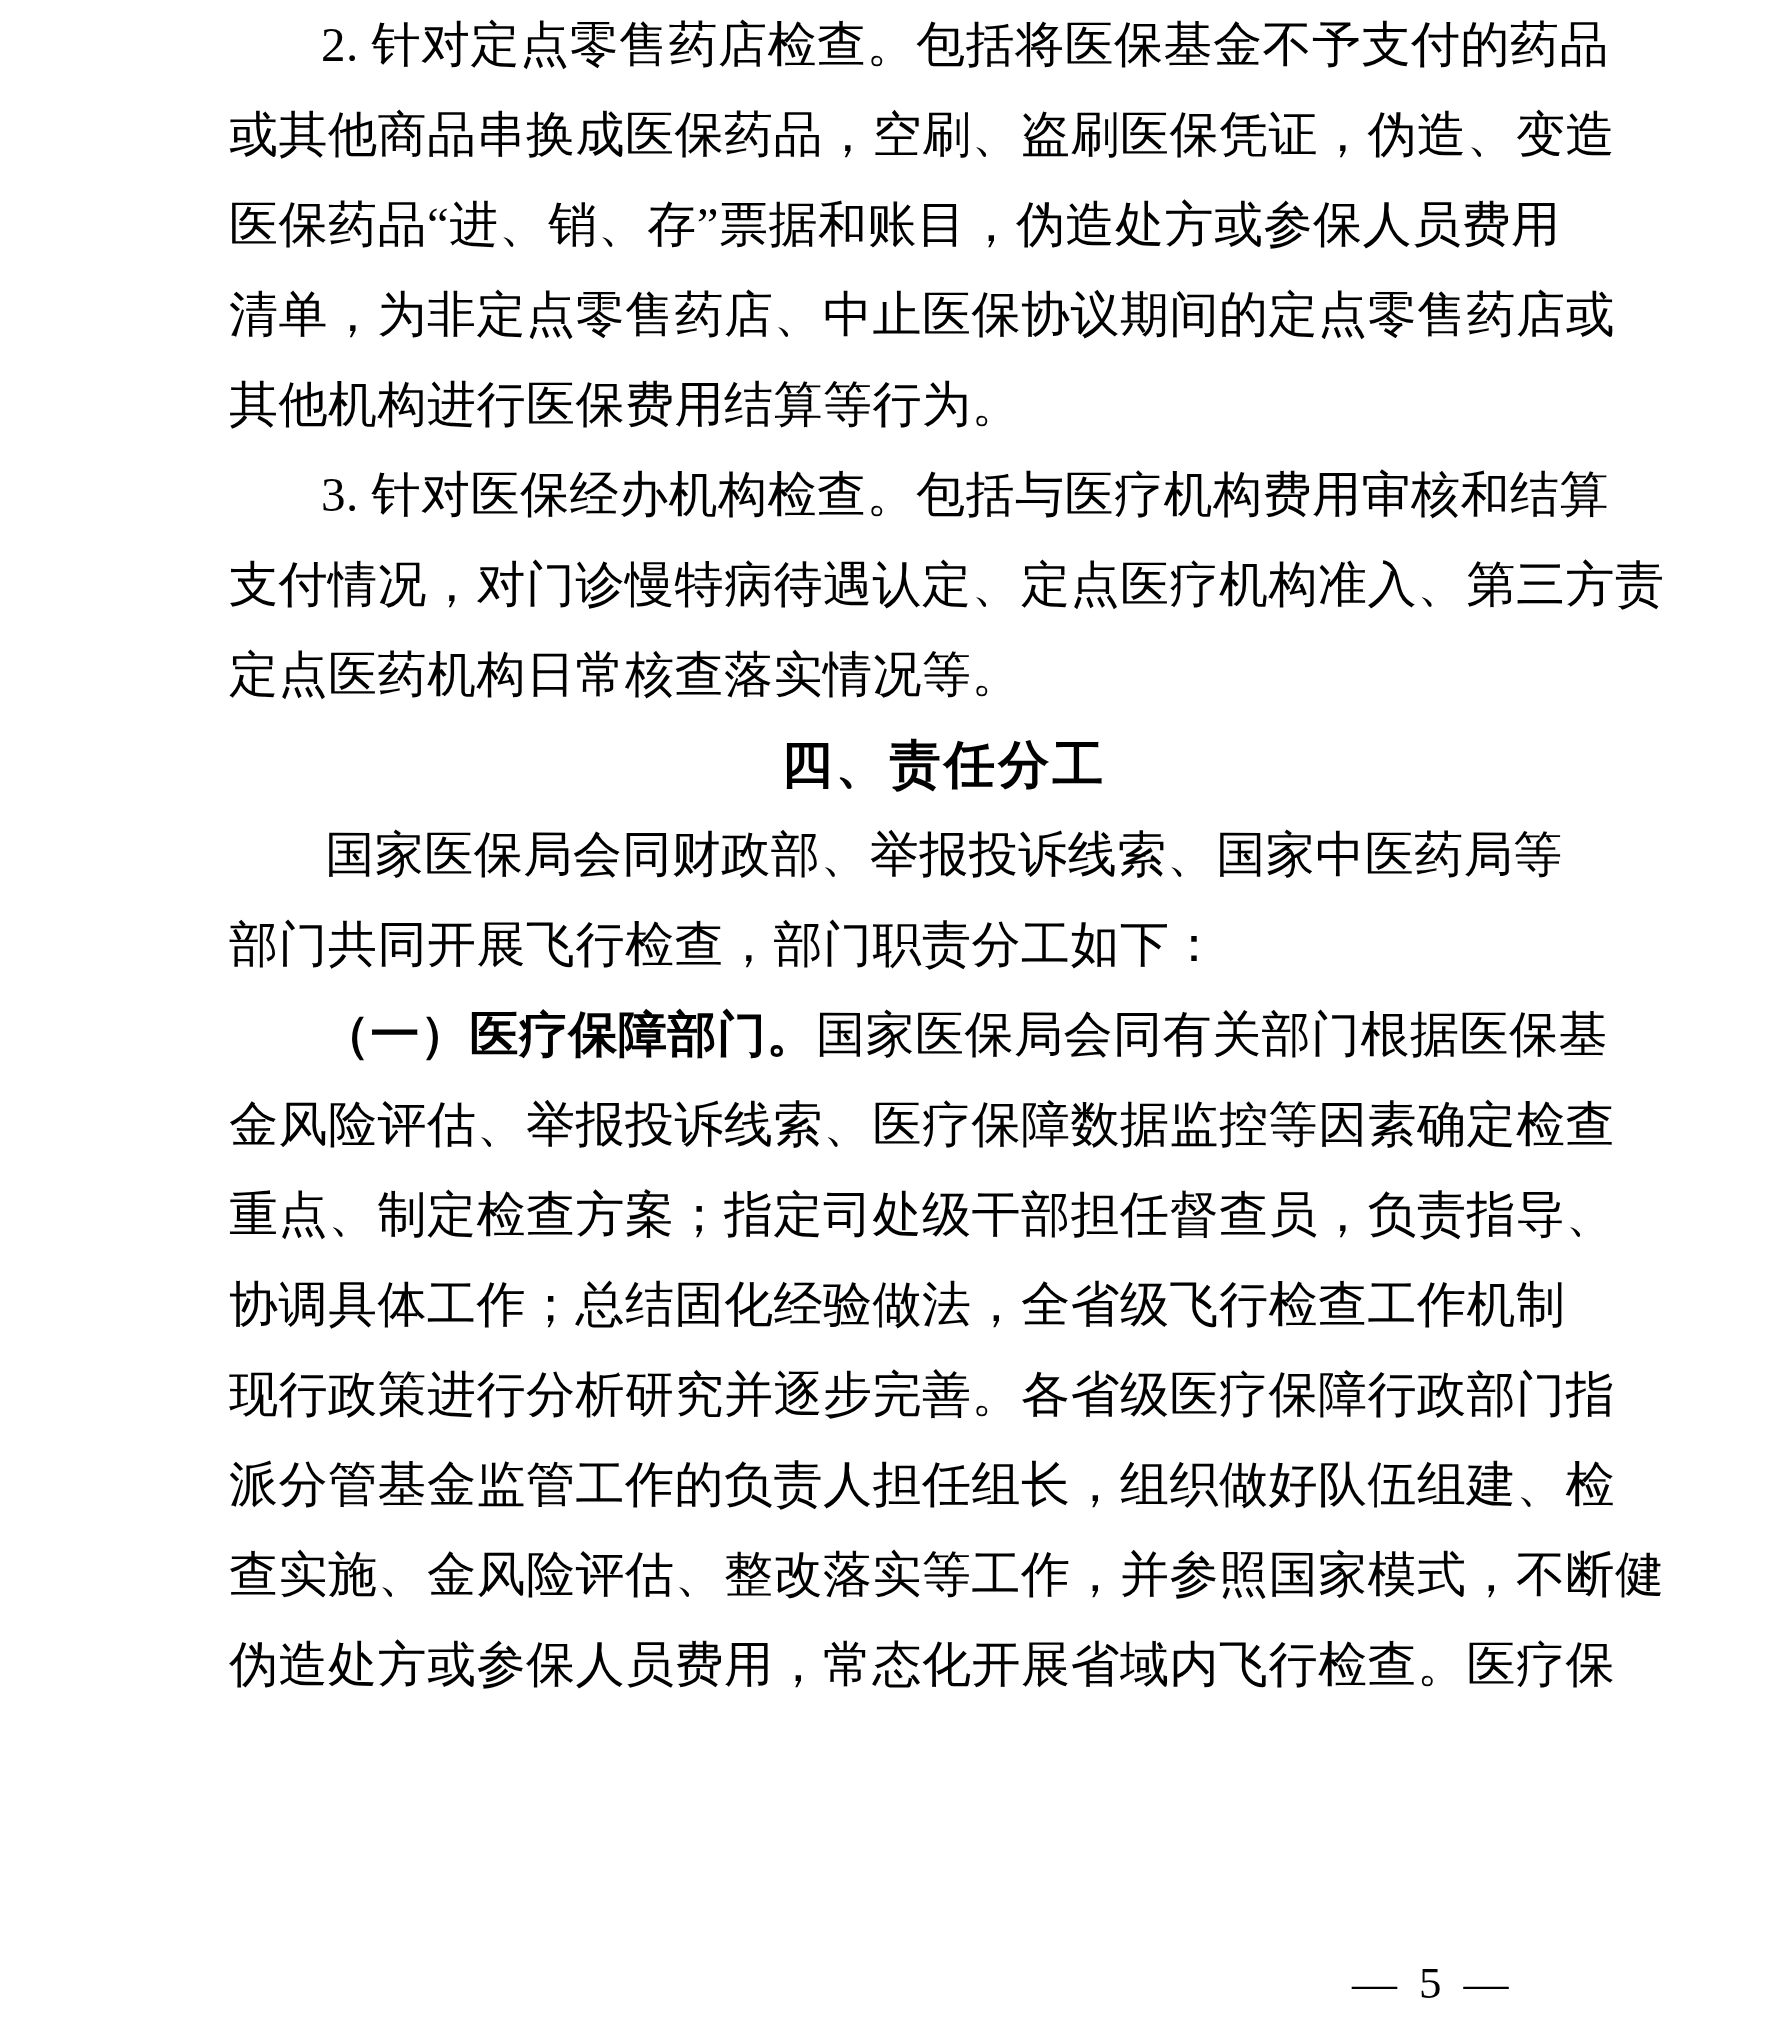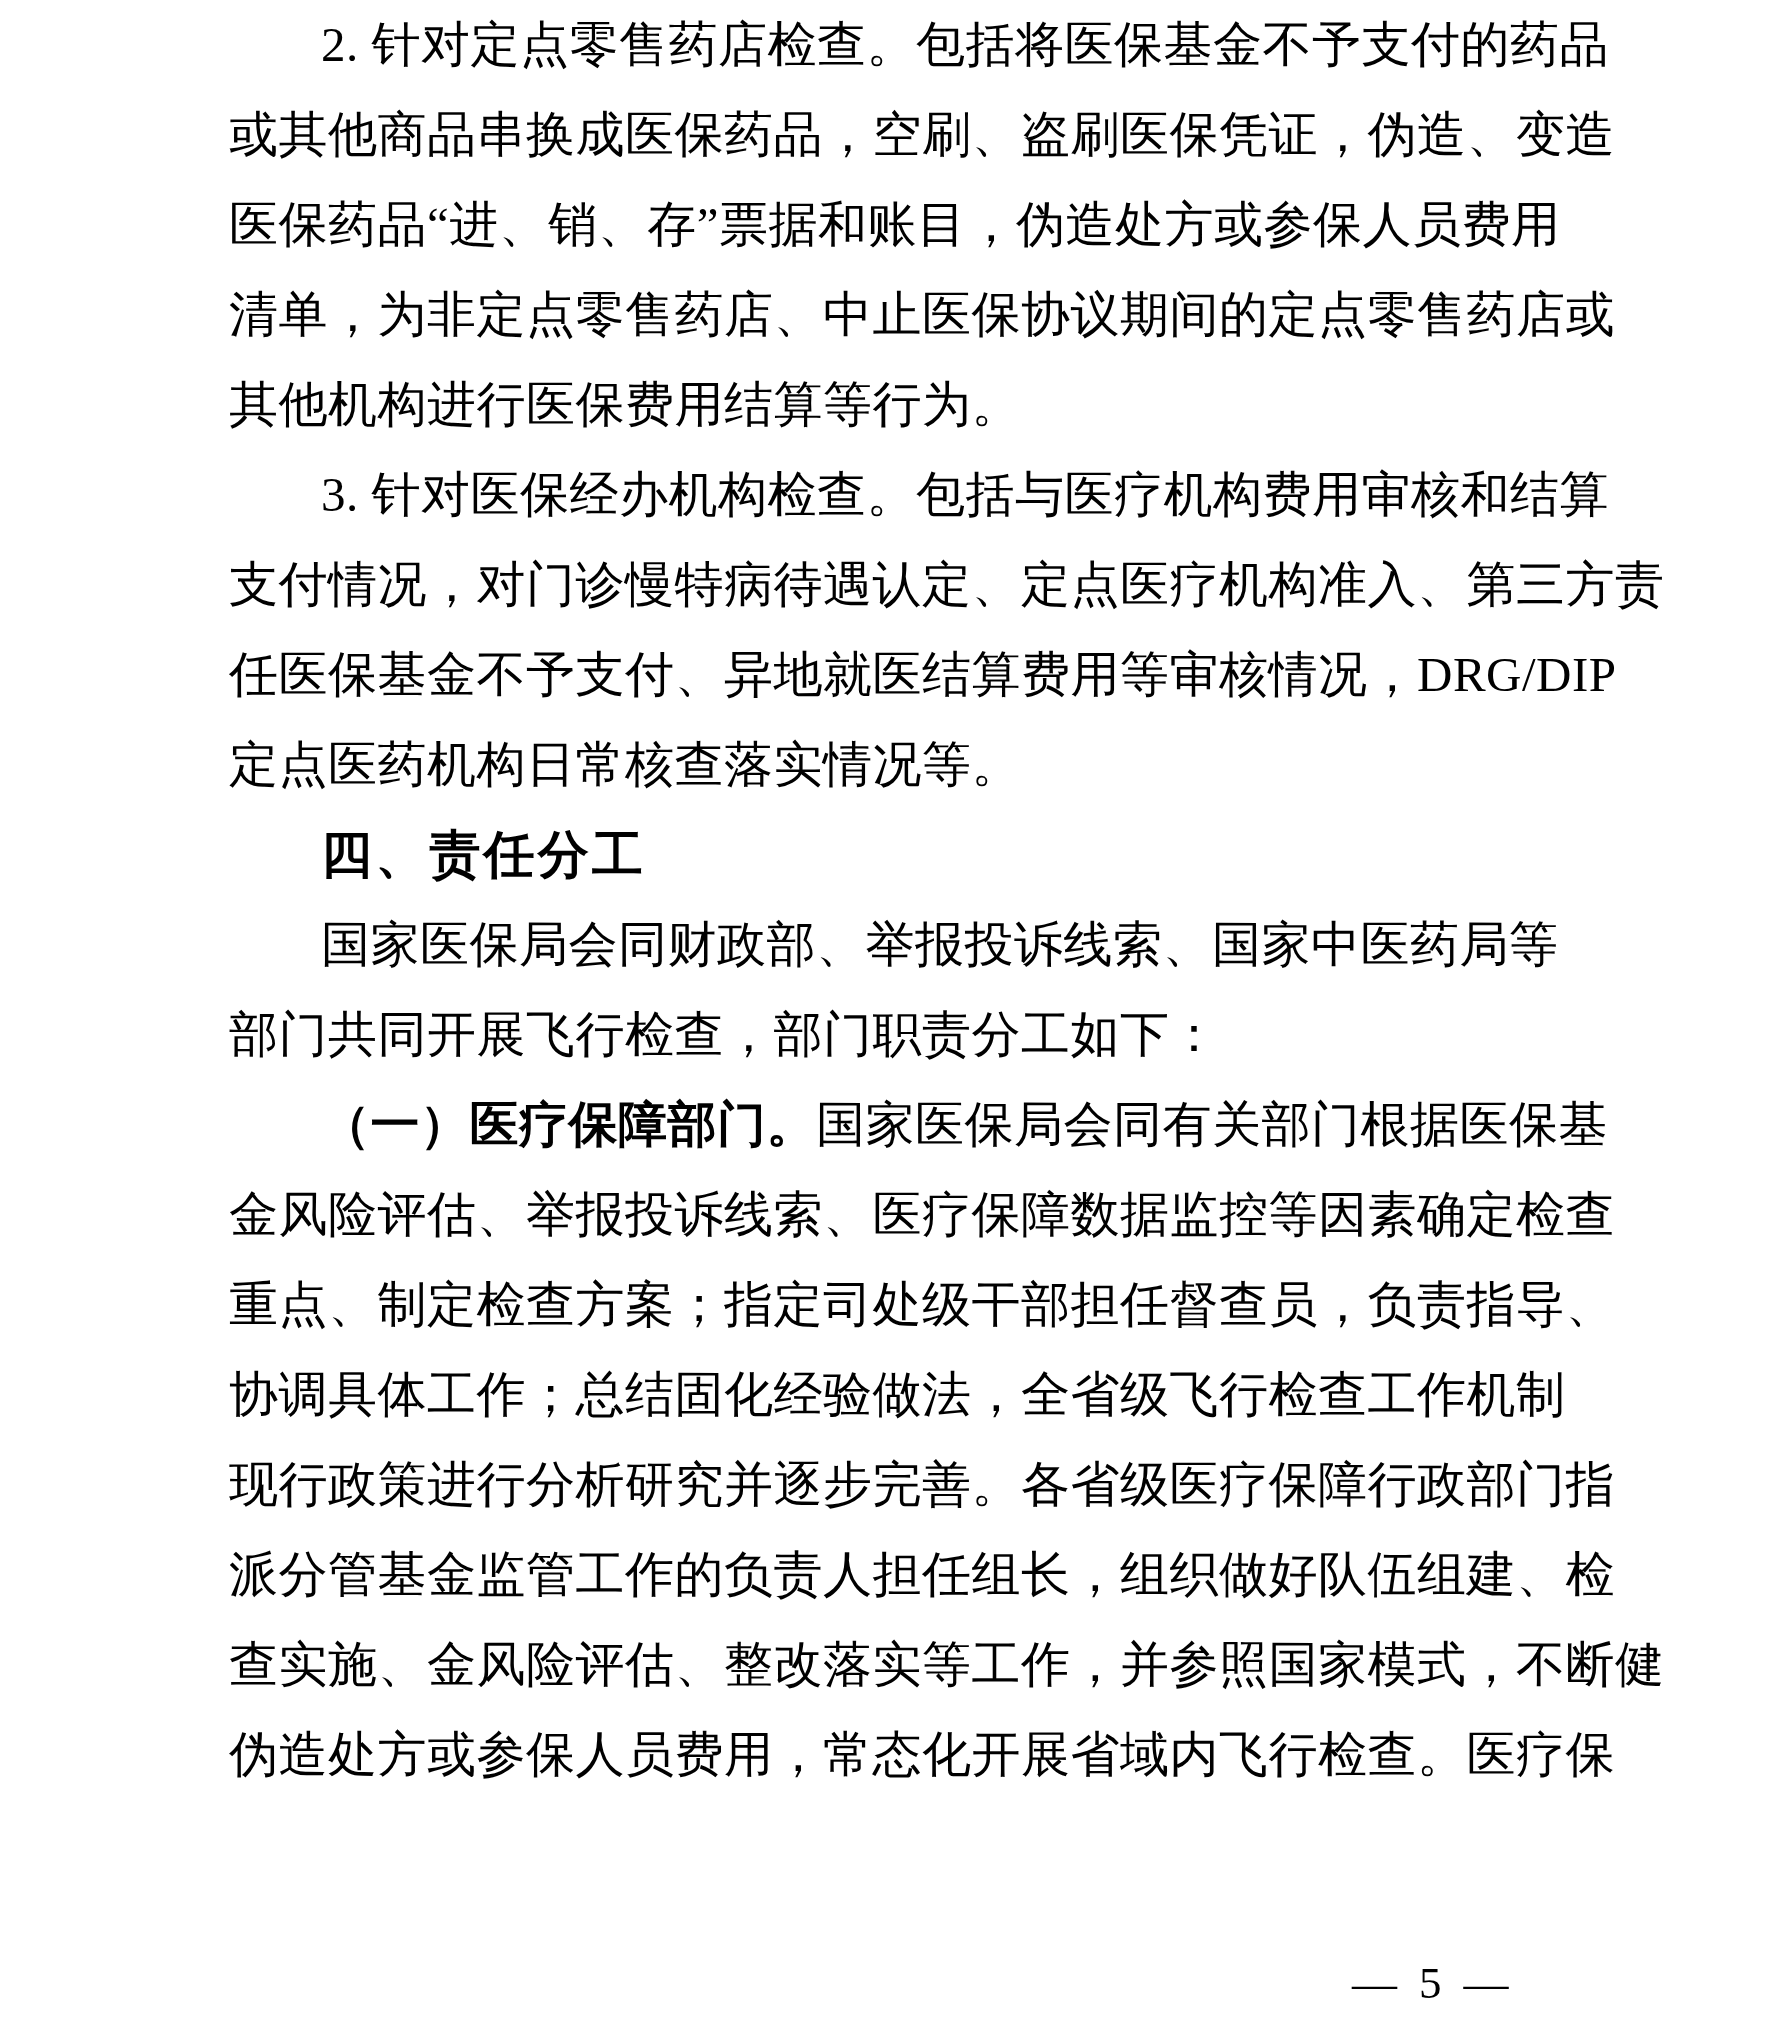--- a/index.html
+++ b/index.html
@@ -23,20 +23,21 @@
   }
   .line {
     height: 90px;
     line-height: 90px;
     font-size: 49px;
     letter-spacing: 0.5px;
     white-space: nowrap;
   }
   .indent {
     text-indent: 92px;
+    text-align: center;
   }
   .b {
     font-weight: bold;
   }
   .heading .b {
     font-family: "Liberation Sans", sans-serif;
     font-size: 51px;
     letter-spacing: 3.2px;
     margin-top: 32px;
   }
@@ -53,21 +54,20 @@
 <body>
 
 <div class="textblock">
   <div class="line indent"><span class="b"></span><span>2. 针对定点零售药店检查。包括将医保基金不予支付的药品</span></div>
   <div class="line"><span class="b"></span><span>或其他商品串换成医保药品，空刷、盗刷医保凭证，伪造、变造</span></div>
   <div class="line"><span class="b"></span><span>医保药品“进、销、存”票据和账目，伪造处方或参保人员费用</span></div>
   <div class="line"><span class="b"></span><span>清单，为非定点零售药店、中止医保协议期间的定点零售药店或</span></div>
   <div class="line"><span class="b"></span><span>其他机构进行医保费用结算等行为。</span></div>
   <div class="line indent"><span class="b"></span><span>3. 针对医保经办机构检查。包括与医疗机构费用审核和结算</span></div>
   <div class="line"><span class="b"></span><span>支付情况，对门诊慢特病待遇认定、定点医疗机构准入、第三方责</span></div>
-  <div class="line"><span class="b"></span><span>任医保基金不予支付、异地就医结算费用等审核情况，DRG/DIP</span></div>
   <div class="line"><span class="b"></span><span>定点医药机构日常核查落实情况等。</span></div>
   <div class="line indent heading"><span class="b">四、责任分工</span><span></span></div>
   <div class="line indent"><span class="b"></span><span>国家医保局会同财政部、举报投诉线索、国家中医药局等</span></div>
   <div class="line"><span class="b"></span><span>部门共同开展飞行检查，部门职责分工如下：</span></div>
   <div class="line indent"><span class="b">（一）医疗保障部门。</span><span>国家医保局会同有关部门根据医保基</span></div>
   <div class="line"><span class="b"></span><span>金风险评估、举报投诉线索、医疗保障数据监控等因素确定检查</span></div>
   <div class="line"><span class="b"></span><span>重点、制定检查方案；指定司处级干部担任督查员，负责指导、</span></div>
   <div class="line"><span class="b"></span><span>协调具体工作；总结固化经验做法，全省级飞行检查工作机制</span></div>
   <div class="line"><span class="b"></span><span>现行政策进行分析研究并逐步完善。各省级医疗保障行政部门指</span></div>
   <div class="line"><span class="b"></span><span>派分管基金监管工作的负责人担任组长，组织做好队伍组建、检</span></div>

